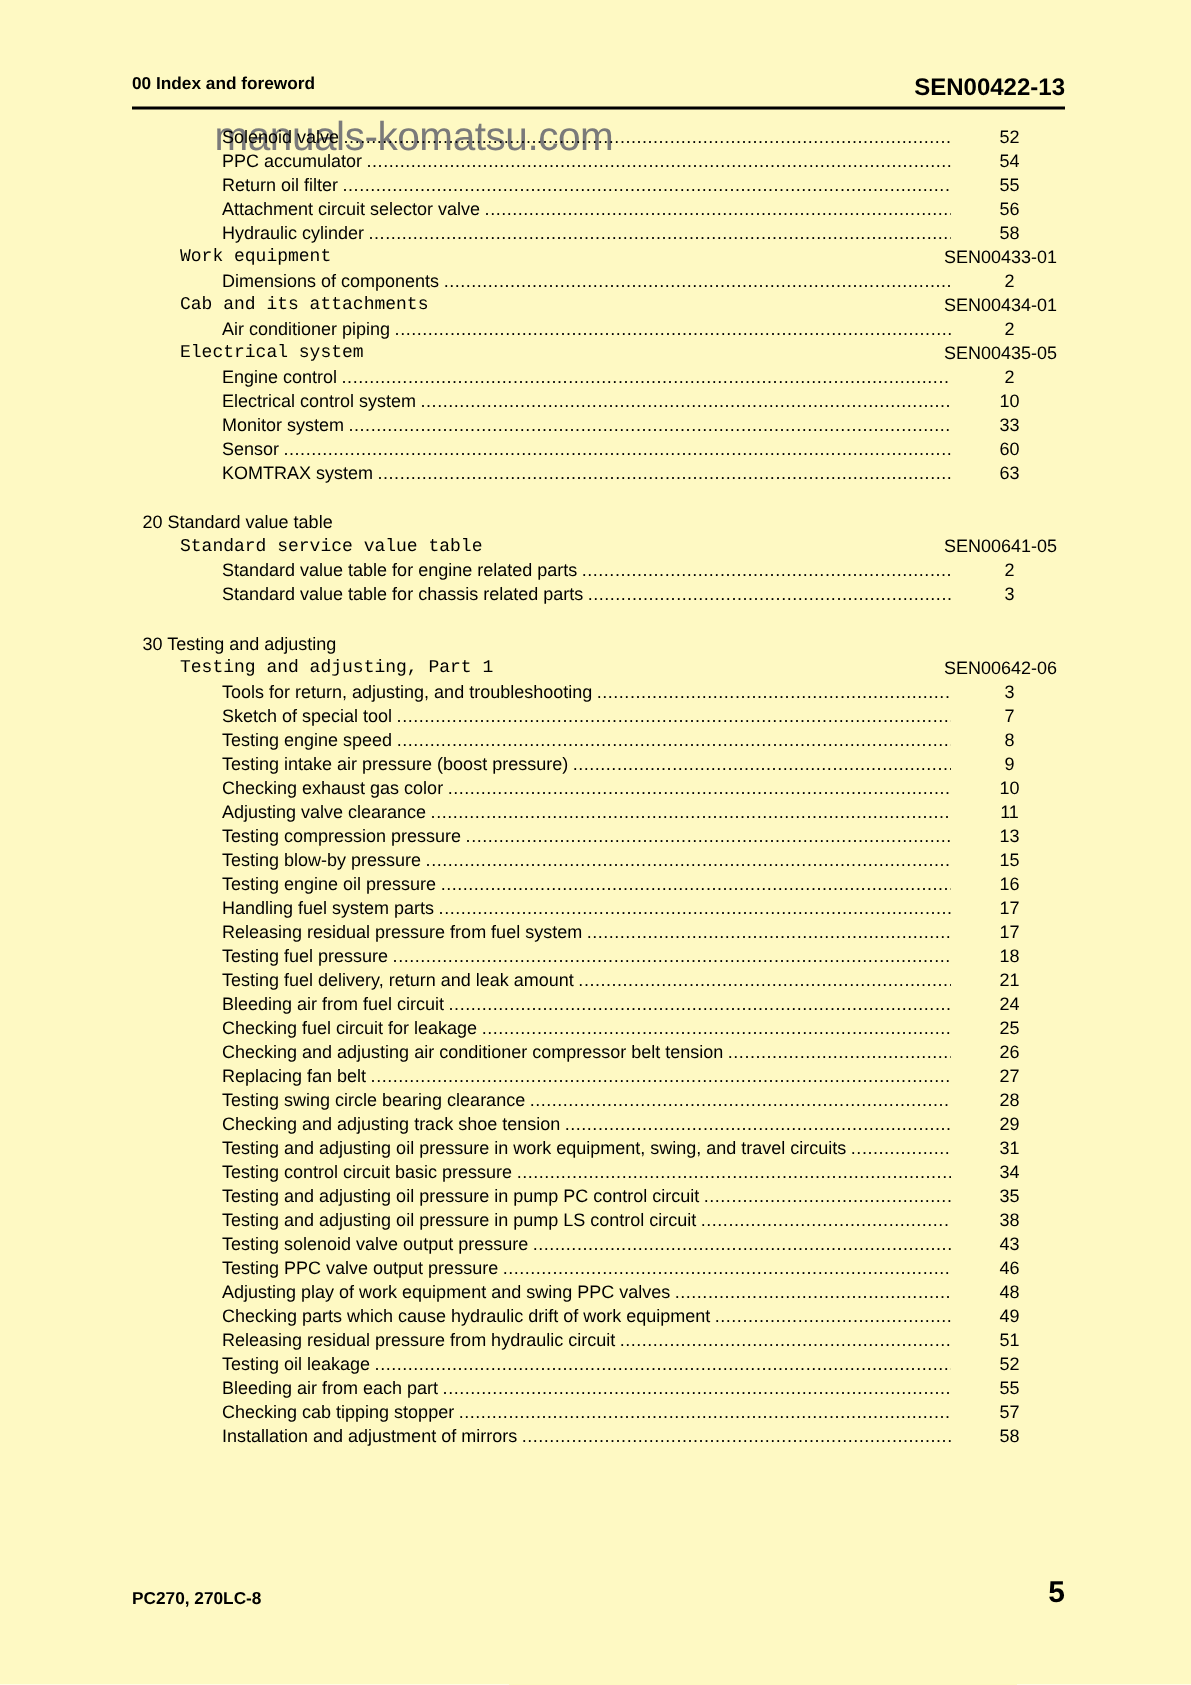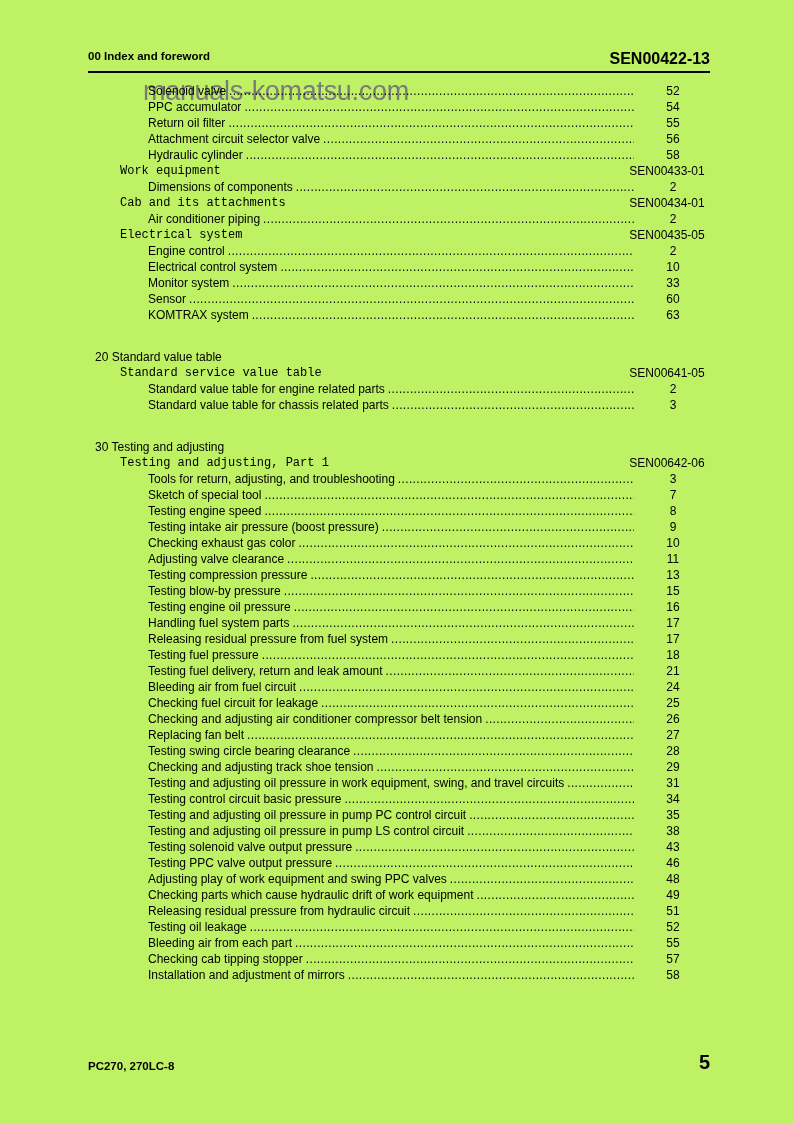--- a/index.html
+++ b/index.html
@@ -4,21 +4,21 @@
 <style>
   html, body {
     margin: 0;
     padding: 0;
     background: #ffffff;
   }
   .page {
     position: relative;
     width: 794px;
     height: 1123px;
-    background: #bef264;
+    background: #fef9c3;
     font-family: "Liberation Sans", sans-serif;
     color: #000000;
     overflow: hidden;
     box-sizing: border-box;
   }
 
   
   .header {
     position: absolute;
     left: 88px;
@@ -74,21 +74,21 @@
 
   .row {
     display: flex;
     align-items: flex-end;
     height: 16px;
     font-size: 12px;
     line-height: 16px;
     white-space: nowrap;
   }
   .row.gap-before {
-    margin-top: 26px;
+    margin-top: 17px;
   }
 
   
   .lvl1 .label { padding-left: 7px; }
   .lvl2 .label { padding-left: 32px; font-family: Liberation Mono, monospace; }
   .lvl3 .label { padding-left: 60px; }
 
   .label {
     flex: 0 0 auto;
   }

